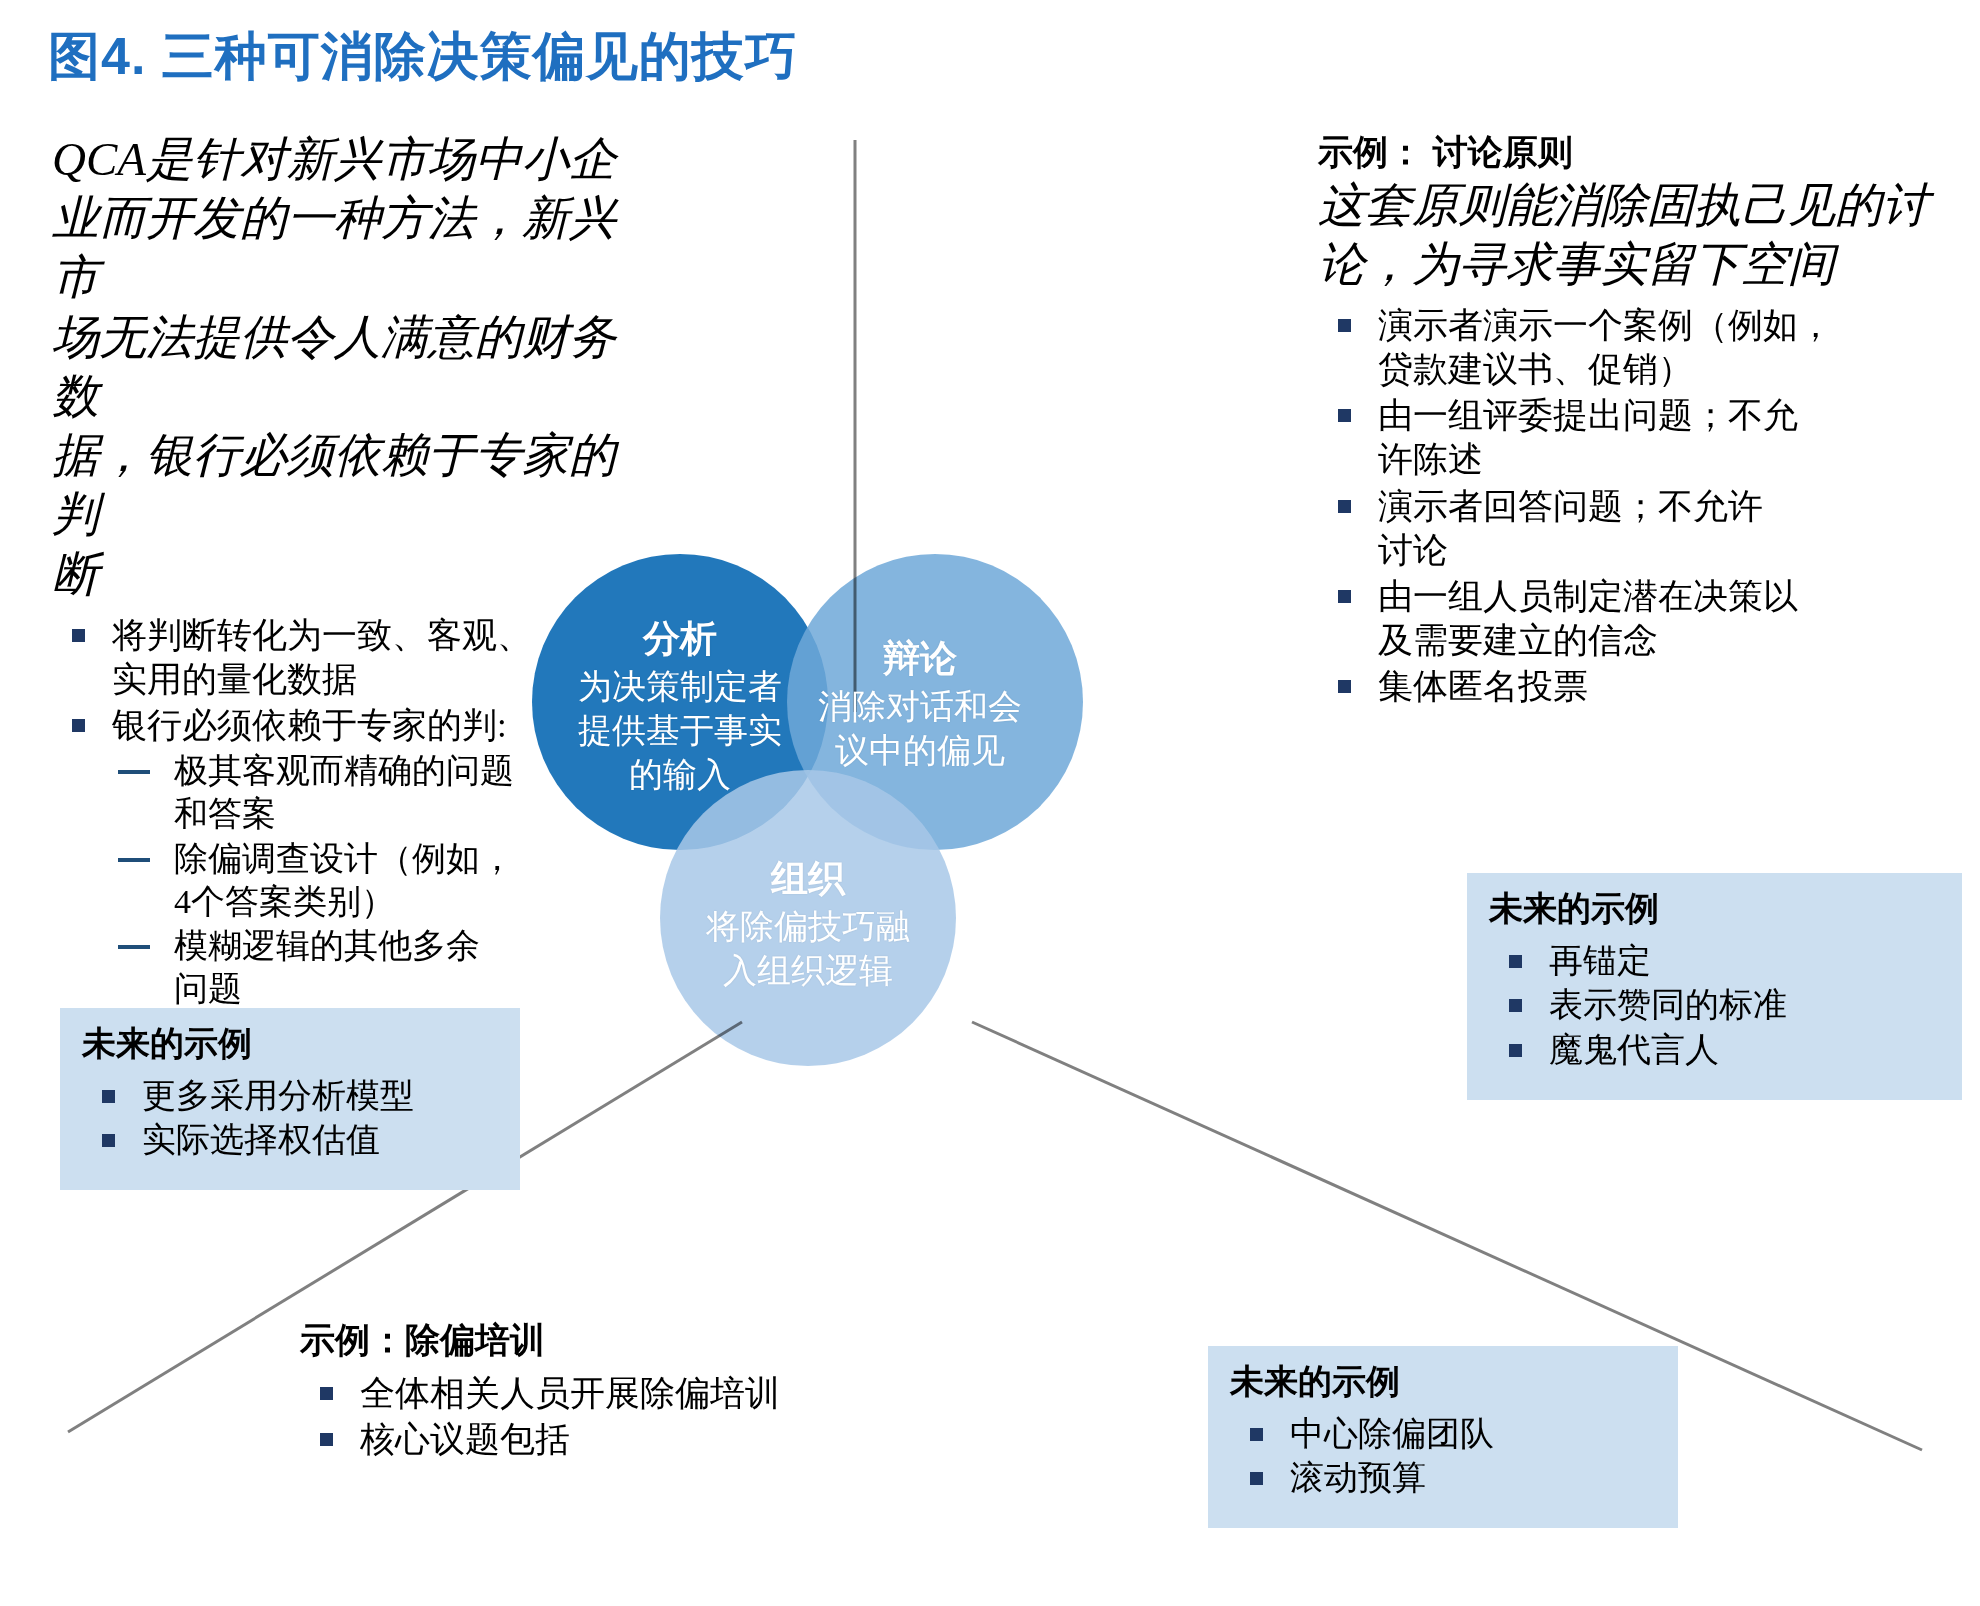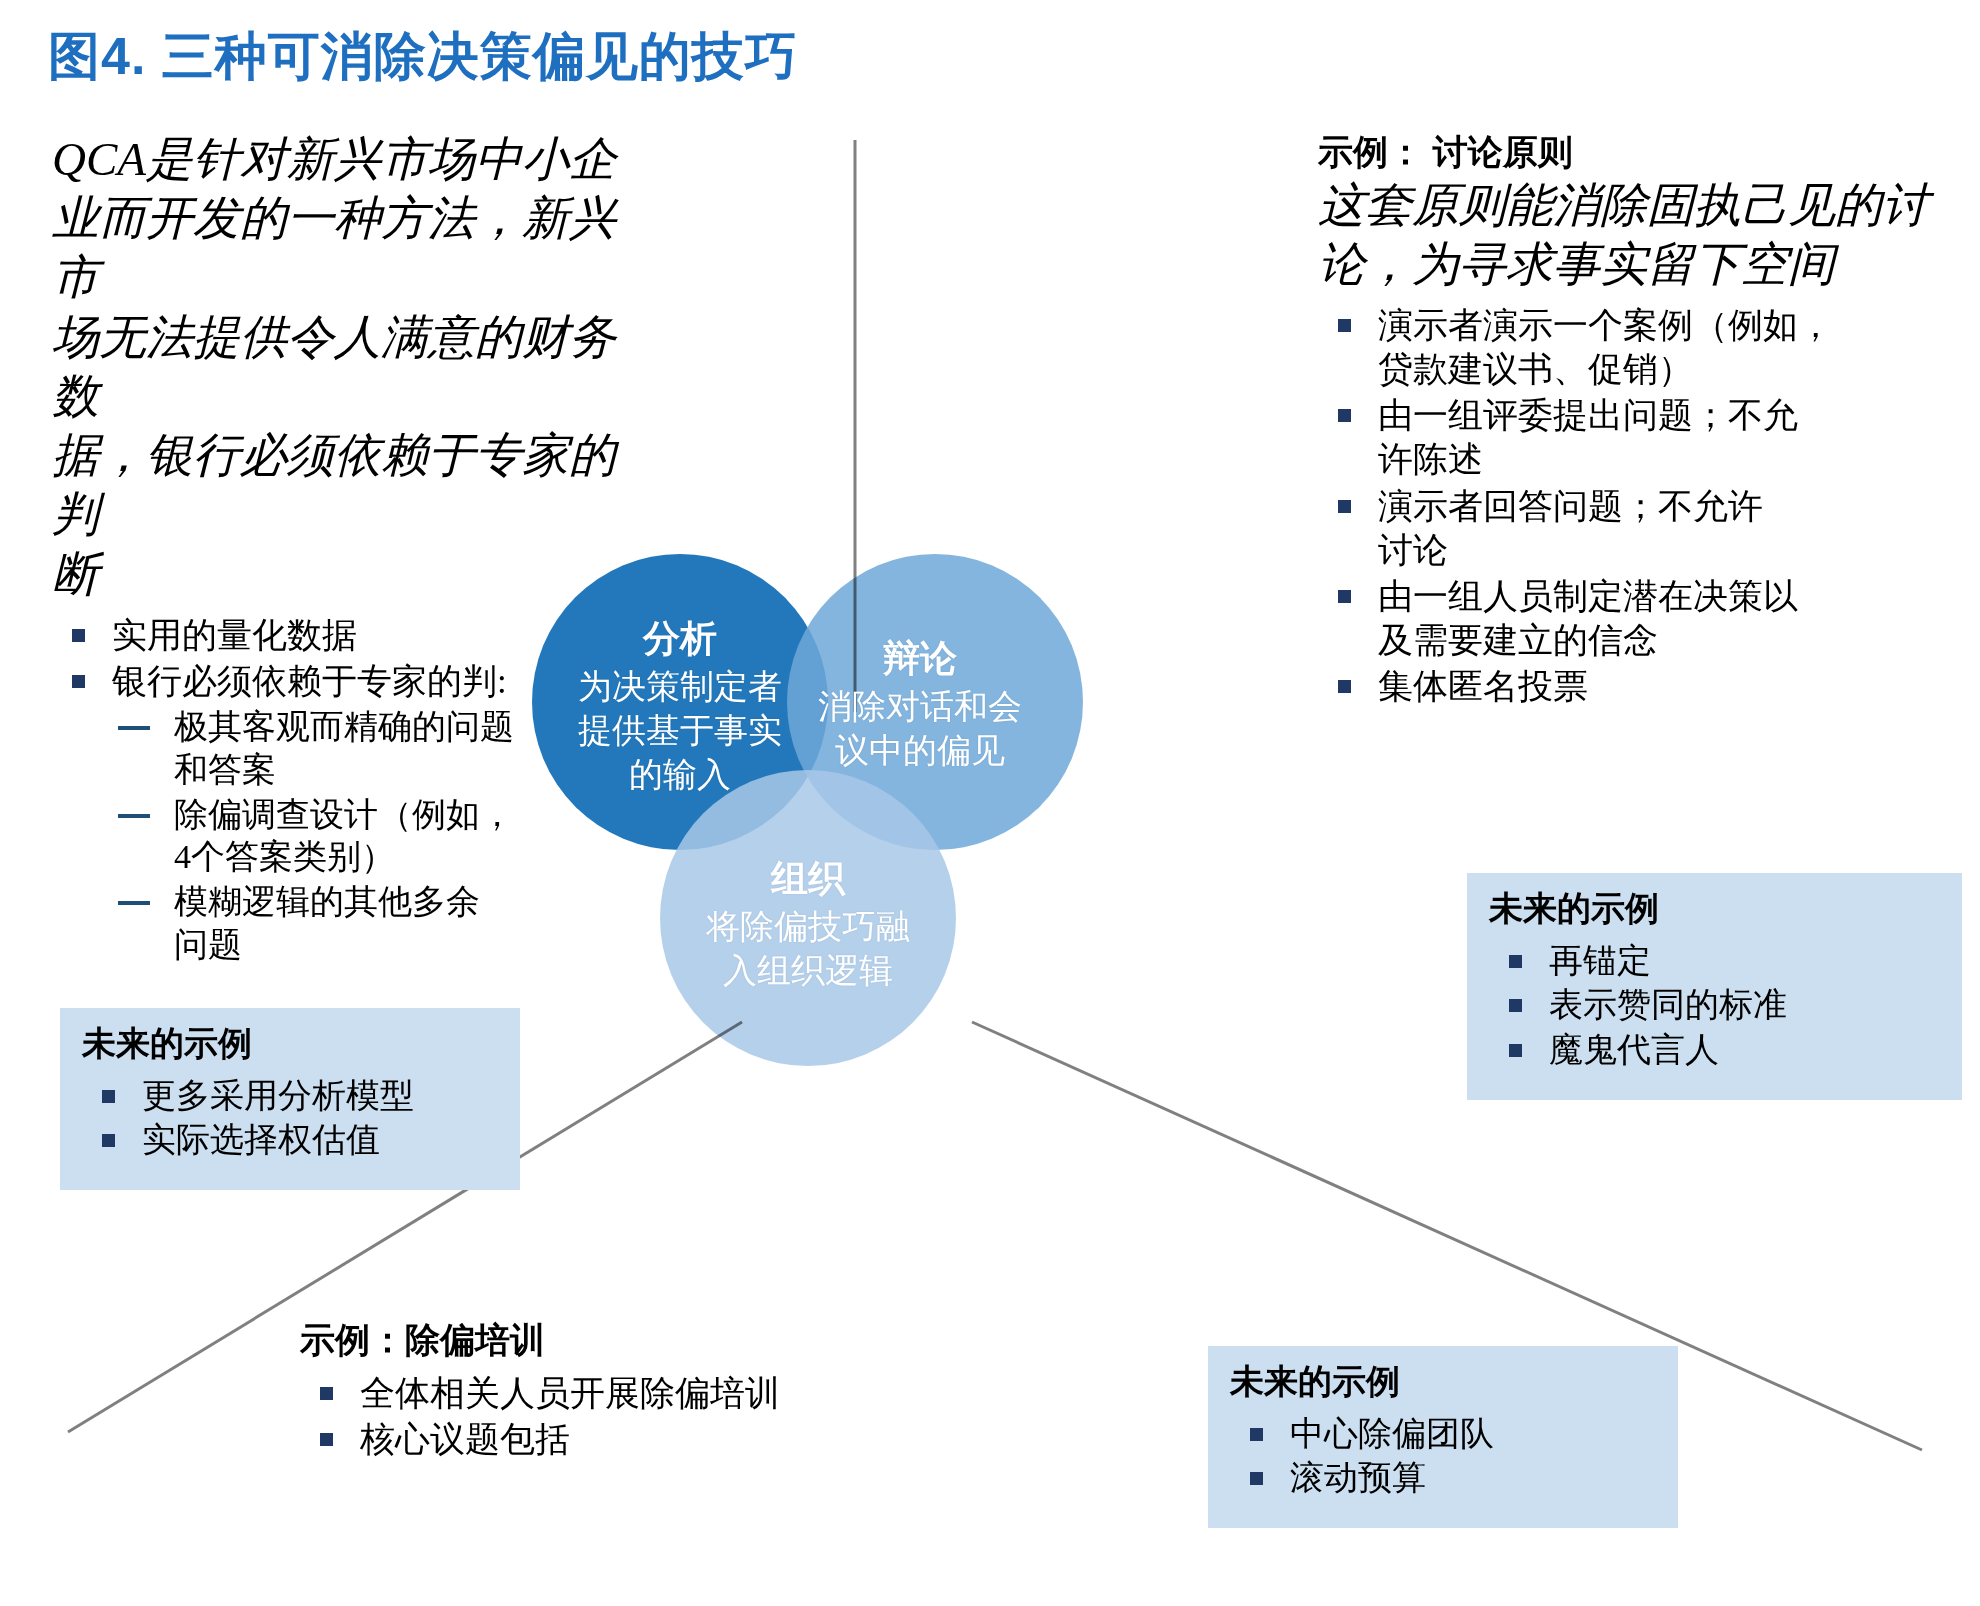--- a/index.html
+++ b/index.html
@@ -141,20 +141,21 @@
     <div class="blk-para">
       <div>QCA是针对新兴市场中小企</div>
       <div>业而开发的一种方法，新兴市</div>
       <div>场无法提供令人满意的财务数</div>
       <div>据，银行必须依赖于专家的判</div>
       <div>断</div>
     </div>
     <ul class="l1">
       <li>
         <span class="bul"></span>
+        <div>将判断转化为一致、客观、</div>
         <div>实用的量化数据</div>
       </li>
       <li>
         <span class="bul"></span>
         <div>银行必须依赖于专家的判:</div>
         <ul class="l2 indent2">
           <li>
             <span class="dash"></span>
             <div>极其客观而精确的问题</div>
             <div>和答案</div>

